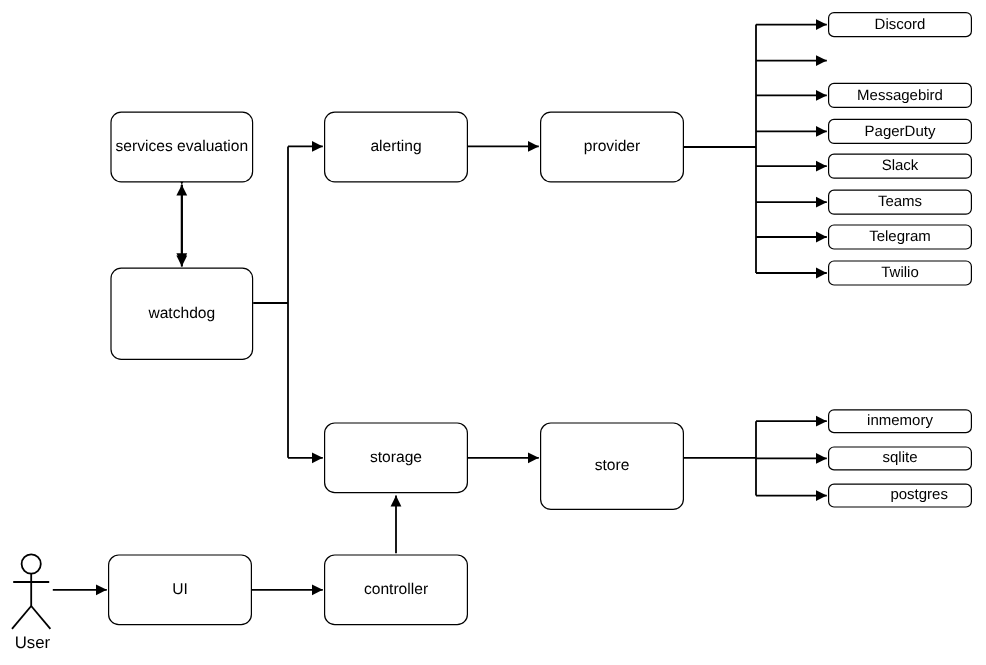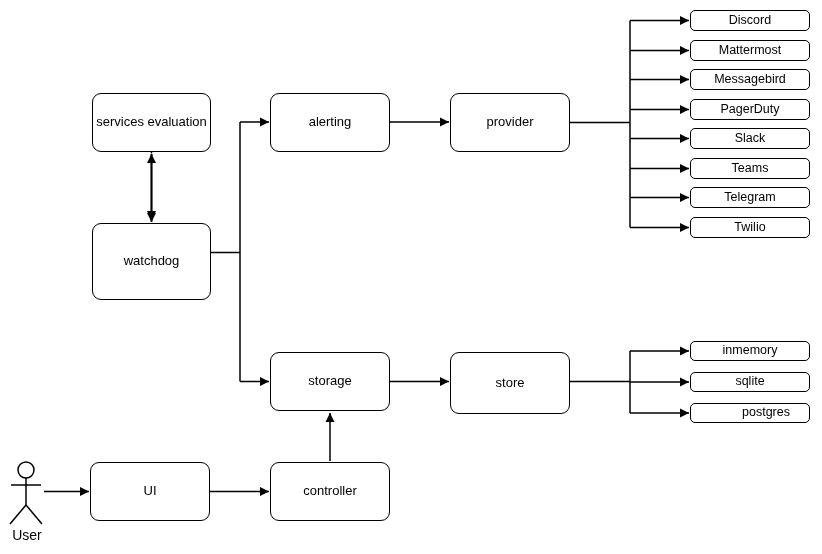--- a/index.html
+++ b/index.html
@@ -80,28 +80,27 @@
   <div class="node" style="left:92px; top:93px; width:119px; height:59px;">services evaluation</div>
 
   <div class="node" style="left:92px; top:223px; width:119px; height:77px;">watchdog</div>
 
   <div class="node" style="left:270px; top:93px; width:120px; height:59px;">alerting</div>
 
   <div class="node" style="left:450px; top:93px; width:120px; height:59px;">provider</div>
 
   <div class="node" style="left:270px; top:352px; width:120px; height:59px;">storage</div>
 
-  <div class="node" style="left:450px; top:352px; width:120px; height:62px;">store</div>
+  <div class="node" style="left:450px; top:352px; width:120px; height:73px;">store</div>
 
   <div class="node" style="left:90px; top:462px; width:120px; height:59px;">UI</div>
 
   <div class="node" style="left:270px; top:462px; width:120px; height:59px;">controller</div>
 
   <div class="node small" style="left:690px; top:10px;  width:120px; height:21px;">Discord</div>
-  <div class="node small" style="left:690px; top:40px;  width:120px; height:21px;">Mattermost</div>
   <div class="node small" style="left:690px; top:69px;  width:120px; height:21px;">Messagebird</div>
   <div class="node small" style="left:690px; top:99px;  width:120px; height:21px;">PagerDuty</div>
   <div class="node small" style="left:690px; top:128px; width:120px; height:21px;">Slack</div>
   <div class="node small" style="left:690px; top:158px; width:120px; height:21px;">Teams</div>
   <div class="node small" style="left:690px; top:187px; width:120px; height:21px;text-align:center;">Telegram</div>
   <div class="node small" style="left:690px; top:217px; width:120px; height:21px;">Twilio</div>
 
   <div class="node small" style="left:690px; top:341px; width:120px; height:20px;">inmemory</div>
   <div class="node small" style="left:690px; top:372px; width:120px; height:20px;">sqlite</div>
   <div class="node small" style="left:690px; top:403px; width:120px; height:20px;padding-left:32px;">postgres</div>

